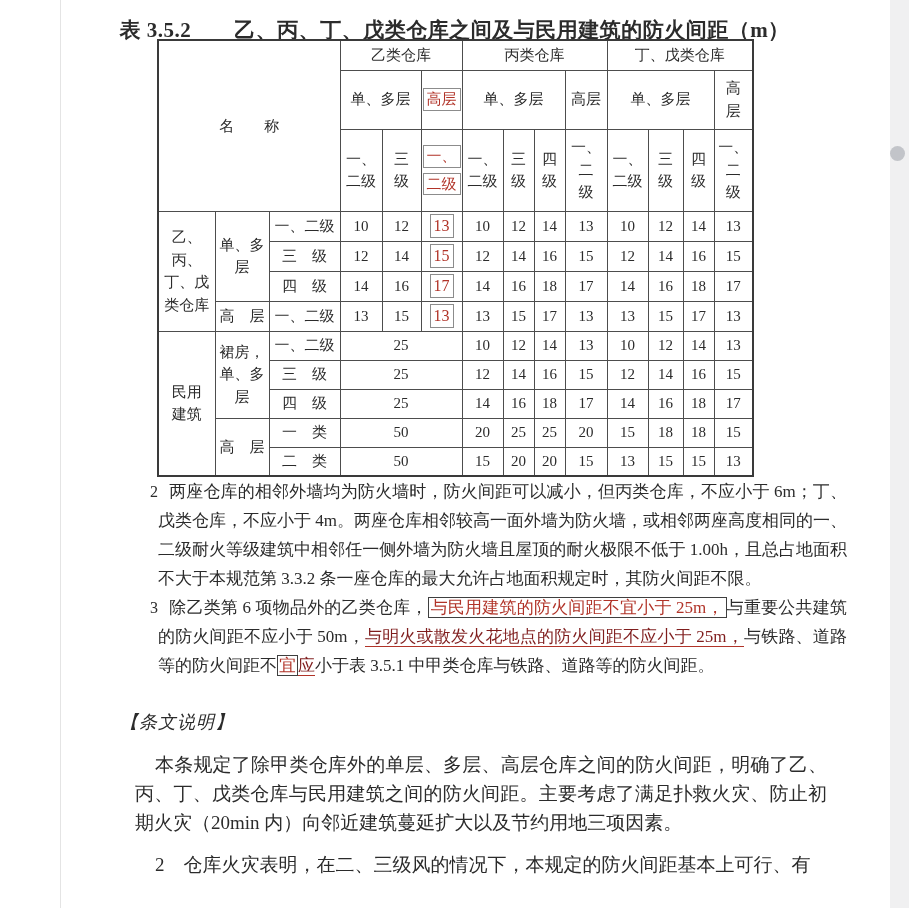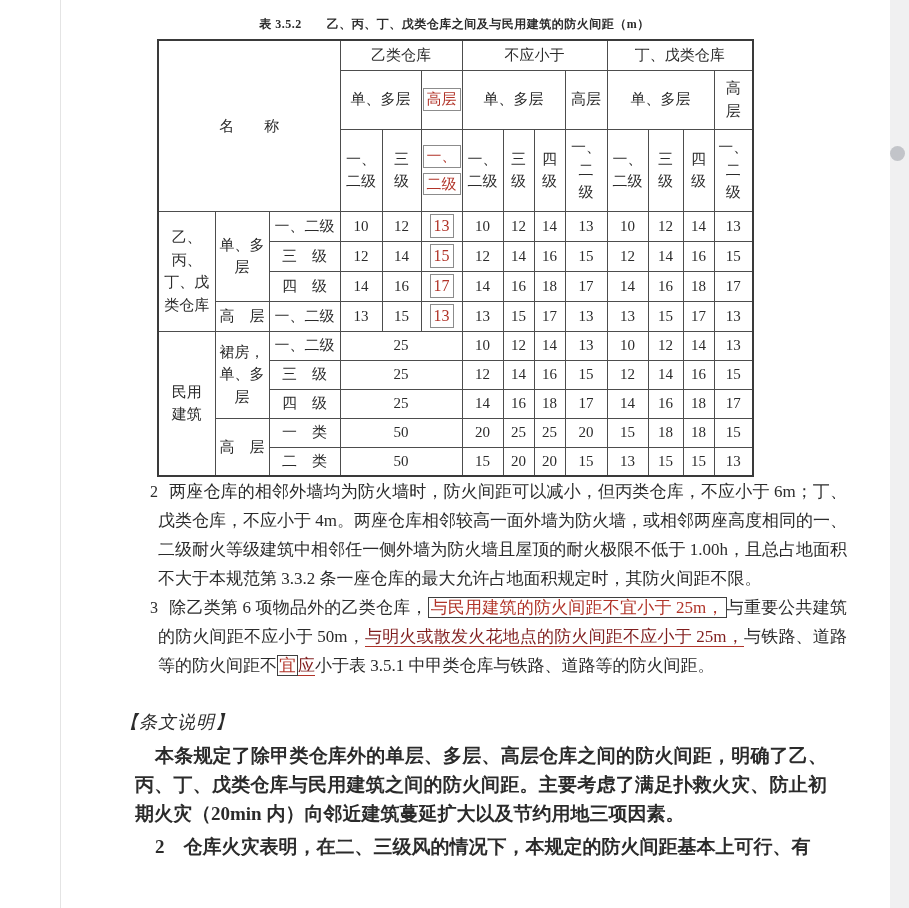--- a/index.html
+++ b/index.html
@@ -6,21 +6,21 @@
   body {
     width:909px; height:908px; position:relative; overflow:hidden;
     background:#ffffff; color:#2b2b2b;
     font-family:"Liberation Serif","DejaVu Serif",serif;
   }
   .page-edge-line { position:absolute; left:60px; top:0; width:1px; height:908px; background:#e4e4e4; }
   .scroll-strip { position:absolute; left:890px; top:0; width:19px; height:908px; background:#f0f0f1; }
   .scroll-thumb { position:absolute; left:890px; top:146px; width:15px; height:15px; border-radius:50%; background:#c2c4c9; }
 
   .doc-title { position:absolute; left:0; top:16px; width:909px; text-align:center;
-    font-size:12px; font-weight:bold; letter-spacing:.5px; }
+    font-size:21px; font-weight:bold; letter-spacing:.5px; }
 
   table.fire { position:absolute; left:157px; top:39px; border-collapse:collapse;
     table-layout:fixed; border:2px solid #3a3a3a; }
   table.fire td { border:1px solid #4d4d4d; text-align:center; vertical-align:middle;
     font-size:15px; padding:0 1px; line-height:1.5; }
   tr.h1 { height:30px; } tr.h2 { height:59px;padding-left:7px; } tr.h3 { height:82px; }
   tr.dr1 { height:30px;margin-left:42px; } tr.dr2 { height:29px; }
   td.pre { white-space:pre-line; line-height:1.85; }
   td.num, span.numv { font-size:16px; }
   .redbox { color:#b13328; border:1px solid #8c8c8c; display:inline-block;
@@ -33,21 +33,21 @@
   .note .nnum { margin:0 11px 0 3px; font-size:16px; }
   .note.hang { padding-left:23px; text-indent:-8px; }
   .note.hang .nnum { margin:0 11px 0 0; }
   .boxed-red { color:#b13328; border:1px solid #3f3f3f; padding:0 2px; }
   .ul-red { color:#7f1d1d; border-bottom:1px solid #b13328; }
   .char-boxed { color:#b13328; border:1px solid #3f3f3f; padding:0 1px; }
 
   .commentary { position:absolute; left:120px; top:708px; width:727px;
     font-size:19px; line-height:29px; }
   .cm-heading { font-size:18px; letter-spacing:1px;font-style:italic; }
-  .cm-para { margin:4px 0 0 15px; width:692px; text-align:justify; text-indent:20px;font-weight:bold; }
+  .cm-para { margin:13px 0 0 15px; width:692px; text-align:justify; text-indent:20px; }
 </style>
 </head>
 <body>
 
 <div class="page-edge-line"></div>
 <div class="scroll-strip"></div>
 <div class="scroll-thumb"></div>
 
 <div class="doc-title">表 3.5.2　　乙、丙、丁、戊类仓库之间及与民用建筑的防火间距（m）</div>
 
@@ -65,21 +65,21 @@
       <col style="width:42px">
     <col style="width:41px">
       <col style="width:35px">
       <col style="width:31px">
       <col style="width:39px">
   </colgroup>
   <tbody>
       <tr class="h1">
     <td rowspan="3" colspan="3">名　　称</td>
     <td colspan="3">乙类仓库</td>
-    <td colspan="4">不应小于</td>
+    <td colspan="4">丙类仓库</td>
     <td colspan="4">丁、戊类仓库</td>
   </tr>
   <tr class="h2">
     <td colspan="2">单、多层</td>
     <td><span class="redbox">高层</span></td>
     <td colspan="3">单、多层</td>
     <td>高层</td>
     <td colspan="3">单、多层</td>
     <td class="pre">高
 层</td>

